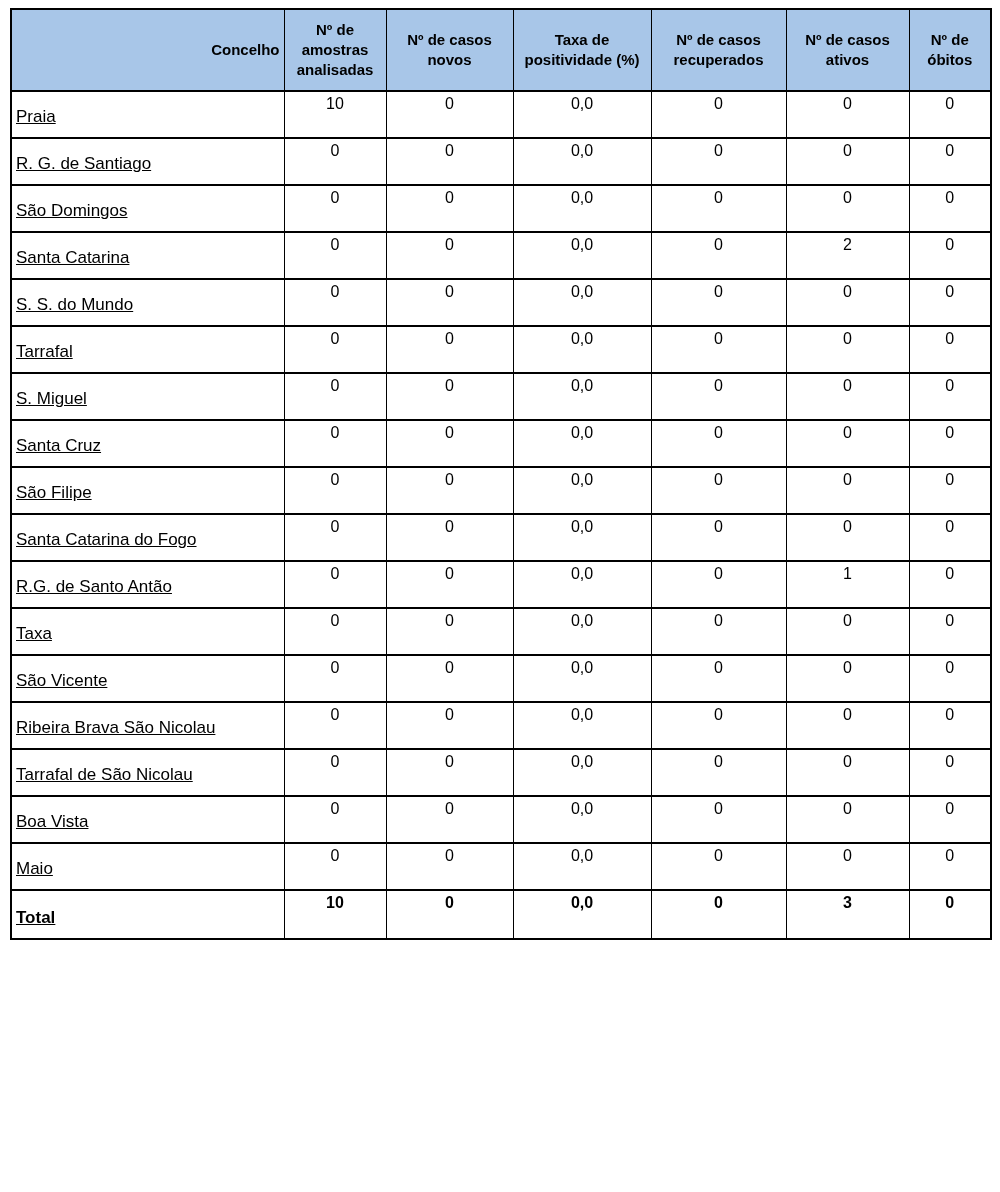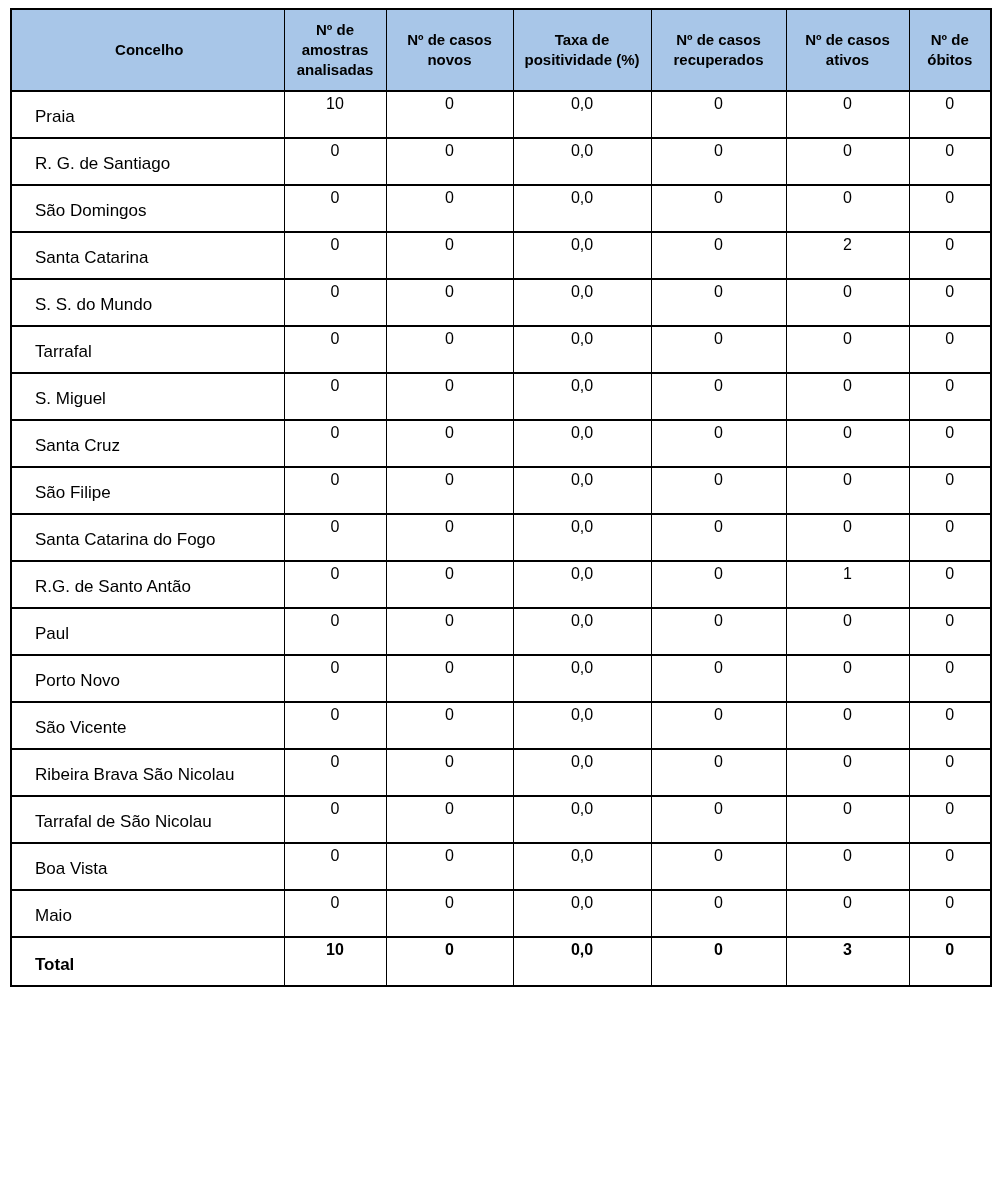--- a/index.html
+++ b/index.html
@@ -31,35 +31,36 @@
     background: #a8c6e8;
     font-weight: bold;
     font-size: 15px;
     line-height: 1.35;
     text-align: center;
     vertical-align: middle;
     height: 82px;
     padding: 4px 4px;
   }
   thead th.col-concelho {
-    text-align: center;
+    text-align: right;
     padding-left: 7px;
     margin-left: 14px;
   }
   tbody td {
     height: 47px;
     font-size: 17px;
     background: #ffffff;
   }
   tbody td.name {
     text-align: left;
     vertical-align: bottom;
-    padding: 0 4px 10px 23px;
+    padding: 0 4px 10px 4px;
     white-space: nowrap;
     overflow: hidden;
+    text-decoration: underline;
   }
   tbody td.num {
     text-align: center;
     vertical-align: top;
     padding-top: 3px;
     font-size: 16px;
   }
   tbody tr.total-row td { font-weight: bold; }
   tbody tr.total-row td { height: 49px; }
 </style>
@@ -182,30 +183,21 @@
         <tr>
           <td class="name">R.G. de Santo Antão</td>
           <td class="num">0</td>
           <td class="num">0</td>
           <td class="num">0,0</td>
           <td class="num">0</td>
           <td class="num">1</td>
           <td class="num">0</td>
         </tr>
         <tr>
-          <td class="name">Paul</td>
-          <td class="num">0</td>
-          <td class="num">0</td>
-          <td class="num">0,0</td>
-          <td class="num">0</td>
-          <td class="num">0</td>
-          <td class="num">0</td>
-        </tr>
-        <tr>
-          <td class="name">Porto Novo</td>
+          <td class="name">Taxa</td>
           <td class="num">0</td>
           <td class="num">0</td>
           <td class="num">0,0</td>
           <td class="num">0</td>
           <td class="num">0</td>
           <td class="num">0</td>
         </tr>
         <tr>
           <td class="name">São Vicente</td>
           <td class="num">0</td>

